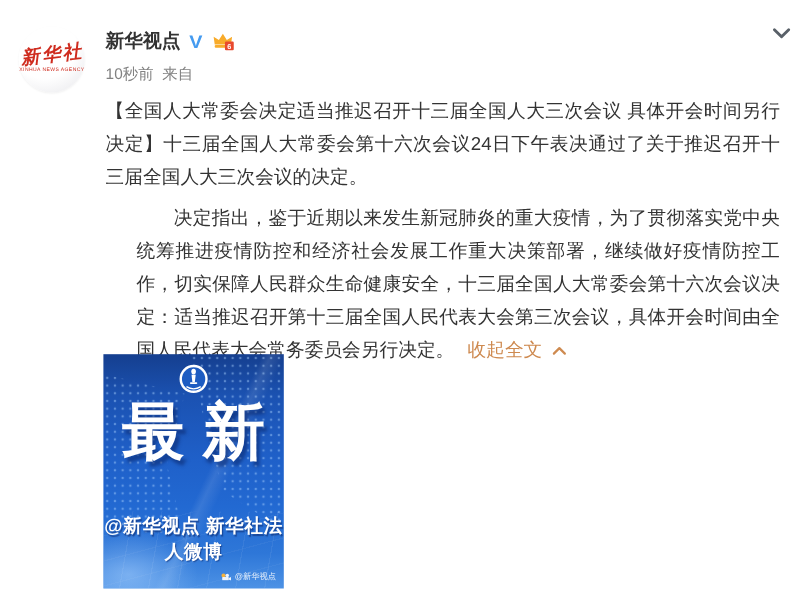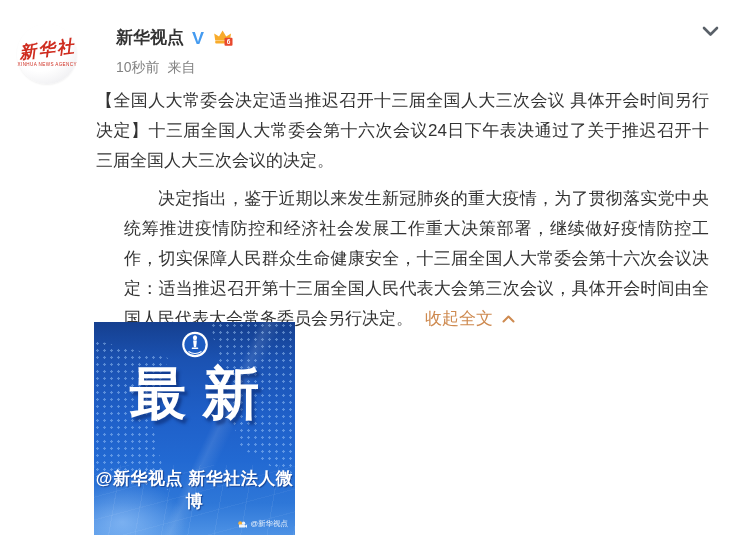--- a/index.html
+++ b/index.html
@@ -19,21 +19,21 @@
   }
   .avatar .cn {
     color:#cf2c1f; font-weight:700; font-size:17px; font-style:italic;
     transform:rotate(-7deg); letter-spacing:2px; line-height:1;
   }
   .avatar .en {
     color:#cf2c1f; font-size:5px; margin-top:3px; letter-spacing:.4px; transform:scale(.92);
     white-space:nowrap;
   }
 
-  .header-block { position:absolute; left:96px; top:26px;margin-left:20px; }
+  .header-block { position:absolute; left:96px; top:26px; }
   .name-row { display:flex; align-items:center; }
   .account-name { font-size:17px; font-weight:700; color:#333; cursor:pointer; }
   .vbadge {
     margin-left:8px; color:#459bf0; font-weight:900; font-size:18px; line-height:1;
     transform:scaleY(.92); letter-spacing:0;
   }
   .vip-badge { margin-left:9px; position:relative; width:20px; height:17px; cursor:pointer; }
   .meta-row { margin-top:10px; display:flex; gap:8px; font-size:14px; color:#828282; }
   .meta-row .src { cursor:pointer; }
 
@@ -47,21 +47,21 @@
   }
   .post-text p { margin:0; }
   .post-text p.indent { margin-top:8px; text-indent:2em;margin-left:28px; }
   .collapse-link {
     color:#ce8a50; text-decoration:none; cursor:pointer; margin-left:12px; white-space:nowrap;
   }
   .collapse-link svg { margin-left:9px; vertical-align:1px; }
 
   
   .image-card {
-    position:absolute; left:94px; top:322px; width:201px; height:213px; overflow:hidden;
+    position:absolute; left:94px; top:322px; width:164px; height:213px; overflow:hidden;
     background:linear-gradient(180deg,#153f8f 0%,#1b52b2 18%,#1f60c9 45%,#2269d2 65%,#2e77d8 85%,#4d92e5 100%);
     cursor:pointer;
   }
   .dots-a, .dots-b {
     position:absolute;
     background-image:radial-gradient(rgba(170,210,255,.45) 1px, rgba(0,0,0,0) 1.45px);
     background-size:7px 7px; pointer-events:none;
   }
   .dots-a { left:0; top:18px; width:74px; height:150px;
     clip-path:polygon(0 0,100% 12%,78% 55%,100% 100%,0 92%); }

